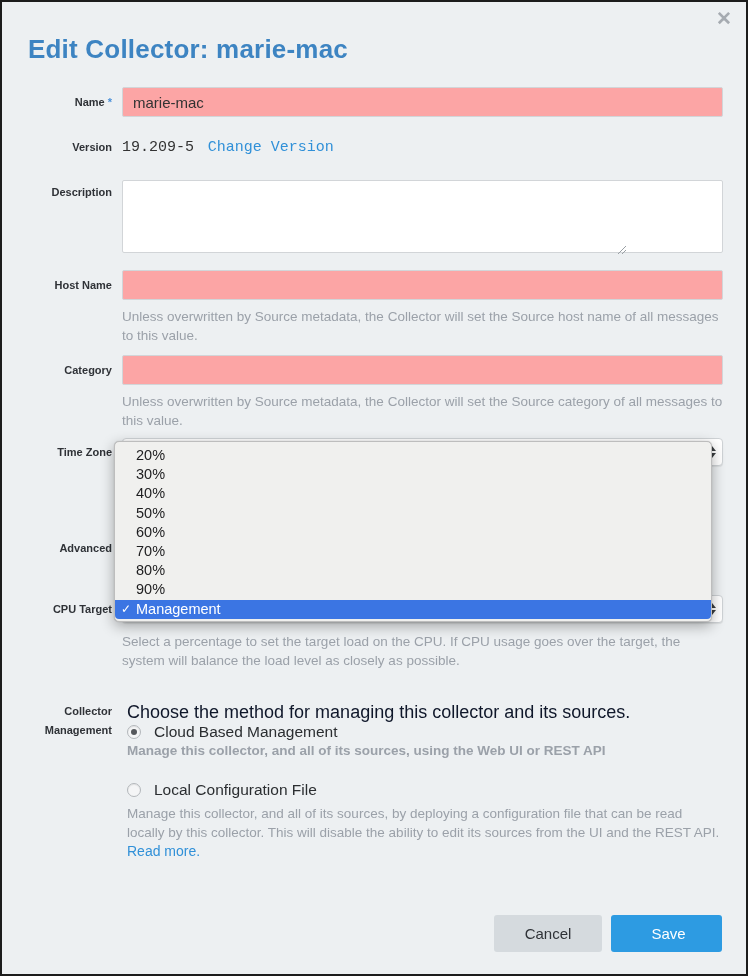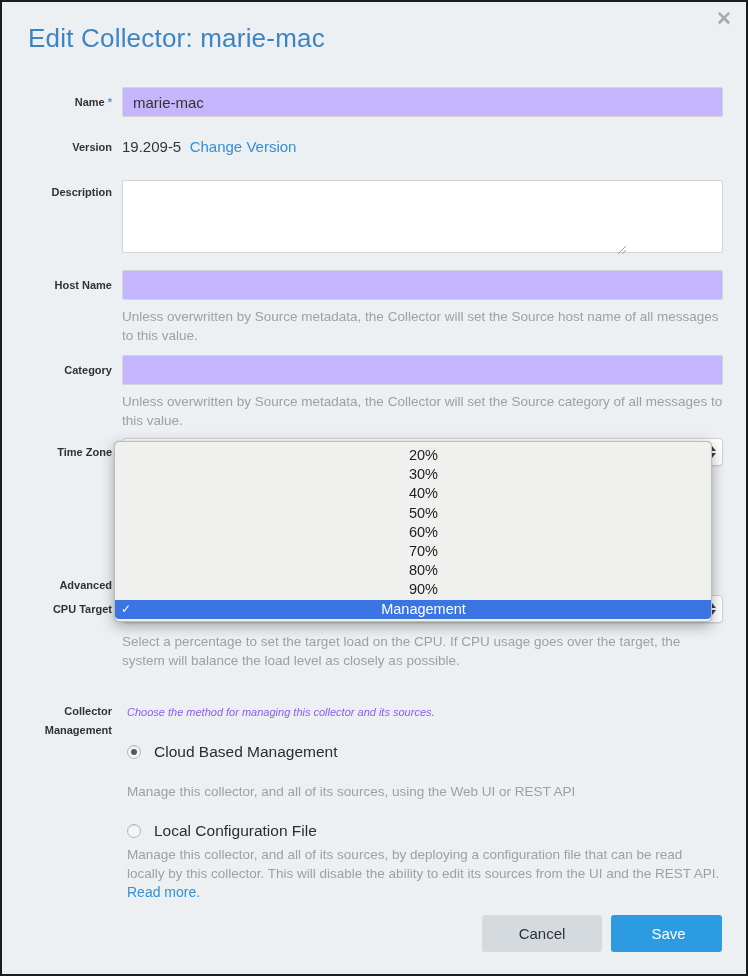--- a/index.html
+++ b/index.html
@@ -14,38 +14,38 @@
     overflow:hidden;
   }
 
   .close-btn {
     position:absolute; top:6px; right:14px;
     font-size:19px; font-weight:bold; color:#a6abb1;
     cursor:pointer; line-height:22px;
   }
 
   .dialog-title {
-    position:absolute; top:21px; left:26px;
-    font-size:26px; font-weight:400; color:#3d84c2;
+    position:absolute; top:32px; left:26px;
+    font-size:26px; font-weight:700; color:#3d84c2;
     letter-spacing:.2px;
   }
 
   .row { position:absolute; left:0; display:flex; width:748px; }
   .row-label {
     width:110px; flex:0 0 110px; text-align:right;
     font-size:11px; font-weight:bold; color:#2f3237;
   }
   .row-content { margin-left:10px; width:601px; flex:0 0 601px; }
 
   .req { color:#4a90d9; font-weight:bold; margin-left:3px; }
 
   .text-input {
     width:601px; height:30px;
     border:1px solid #d2d5d8; border-radius:2px;
-    background:#c4b5fd; padding:0 10px;
+    background:#fca5a5; padding:0 10px;
     font-family:"Liberation Sans", sans-serif;
     font-size:15px; color:#333;
   }
   .textarea {
     width:601px; height:73px;
     border:1px solid #d2d5d8; border-radius:2px;
     background:#fff; padding:6px 10px;
     font-family:"Liberation Sans", sans-serif;
     font-size:15px; color:#333; resize:none;
   }
@@ -80,21 +80,21 @@
   .stepper .tri-down {
     width:0; height:0; border-left:4px solid transparent;
     border-right:4px solid transparent; border-top:5px solid #3a3d40;
   }
 
   
   .dropdown {
     position:absolute; left:112px; top:439px; width:598px;
     background:#f0f0ee; border:1px solid #bdbdbd; border-radius:5px;
     box-shadow:0 4px 14px rgba(0,0,0,.32), 0 0 1px rgba(0,0,0,.25);
-    padding:4px 0 2px; z-index:10;text-align:center;
+    padding:4px 0 2px; z-index:10;
   }
   .dd-item {
     position:relative; height:19.2px; line-height:19.2px;
     padding-left:21px; font-size:14.5px; color:#1d1d1f; cursor:default;
   }
   .dd-item.selected {
     background:#3b75e3; color:#fff; border-radius:0 0 4px 4px;
   }
   .dd-check { position:absolute; left:6px; top:0; font-size:12px; }
 
@@ -105,50 +105,50 @@
     border:1px solid #b3b7bb; background:#f4f5f6;
     margin-right:13px; position:relative; flex:0 0 14px;
     box-shadow:inset 0 1px 1px rgba(0,0,0,.08);
   }
   .radio-circle.checked::after {
     content:""; position:absolute; left:3px; top:3px;
     width:6px; height:6px; border-radius:50%; background:#55585c;
   }
   .radio-label { font-size:15.5px; color:#2b2e31; }
 
-  .mgmt-intro { font-size:11px; color:#8b5cf6; line-height:20px;font-style:italic; }
+  .mgmt-intro { font-size:18px; color:#0f172a; line-height:20px; }
 
   .btn-bar { position:absolute; top:913px; right:24px; display:flex; gap:9px; }
   .btn {
     height:37px; border:none; border-radius:3px;
     font-family:"Liberation Sans", sans-serif; font-size:15px;
     cursor:pointer; padding:0 10px;
   }
-  .btn-cancel { width:120px; background:#d5dade; color:#2f3237; }
+  .btn-cancel { width:108px; background:#d5dade; color:#2f3237; }
   .btn-save  { width:111px; background:#2d9be2; color:#fff;padding-left:14px; }
 </style>
 </head>
 <body>
 
 <div class="dialog">
 
   <span class="close-btn">✕</span>
 
   <h1 class="dialog-title">Edit Collector: marie-mac</h1>
 
   <div class="row" style="top:85px;">
     <div class="row-label" style="line-height:30px;"><span>Name</span><span class="req">*</span></div>
     <div class="row-content">
       <input type="text" class="text-input" value="marie-mac" style="">
     </div>
   </div>
 
   <div class="row" style="top:136px;">
     <div class="row-label" style="line-height:18px;">Version</div>
-    <div class="row-content" style="line-height:18px;">
+    <div class="row-content" style="line-height:18px;font-family:Liberation Mono, monospace;">
       <span class="value-text">19.209-5</span>
       <a class="link" style="margin-left:4px;">Change Version</a>
     </div>
   </div>
 
   <div class="row" style="top:178px;">
     <div class="row-label" style="line-height:18px; padding-top:3px;">Description</div>
     <div class="row-content" style="position:relative;">
       <textarea class="textarea" style=""></textarea>
     </div>
@@ -177,21 +177,21 @@
       <div class="select-box">
         <span class="stepper">
             <span class="tri-up"></span>
             <span class="tri-down"></span>
           </span>
       </div>
     </div>
   </div>
 
   <div class="row" style="top:535px;">
-    <div class="row-label" style="line-height:22px;margin-top:37px;">Advanced</div>
+    <div class="row-label" style="line-height:22px;">Advanced</div>
     <div class="row-content"></div>
   </div>
 
   <div class="row" style="top:593px;">
     <div class="row-label" style="line-height:28px;">CPU Target</div>
     <div class="row-content">
       <div class="select-box">
         <span class="stepper">
             <span class="tri-up"></span>
             <span class="tri-down"></span>
@@ -214,25 +214,25 @@
       <span class="dd-check">✓</span>
       <span>Management</span>
     </div>
   </div>
 
   <div class="row" style="top:700px;">
     <div class="row-label" style="line-height:19px;">Collector Management</div>
     <div class="row-content" style="margin-left:15px; width:596px; flex:0 0 596px;">
       <div class="mgmt-intro">Choose the method for managing this collector and its sources.</div>
 
-      <div class="radio-row" style="margin-top:21px;text-align:center;">
+      <div class="radio-row" style="margin-top:1px;text-align:center;">
         <span class="radio-circle checked"></span>
         <span class="radio-label">Cloud Based Management</span>
       </div>
-      <div class="help-text" style="margin-top:21px; width:596px;">Manage this collector, and all of its sources, using the Web UI or REST API</div>
+      <div class="help-text" style="margin-top:0; width:596px;font-weight:bold;">Manage this collector, and all of its sources, using the Web UI or REST API</div>
 
       <div class="radio-row" style="margin-top:21px;text-align:center;">
         <span class="radio-circle"></span>
         <span class="radio-label">Local Configuration File</span>
       </div>
       <div class="help-text" style="margin-top:5px; width:596px;">
         <span>Manage this collector, and all of its sources, by deploying a configuration file that can be read locally by this collector. This will disable the ability to edit its sources from the UI and the REST API.</span>
         <a class="link" style="font-size:14px;">Read more.</a>
       </div>
     </div>

